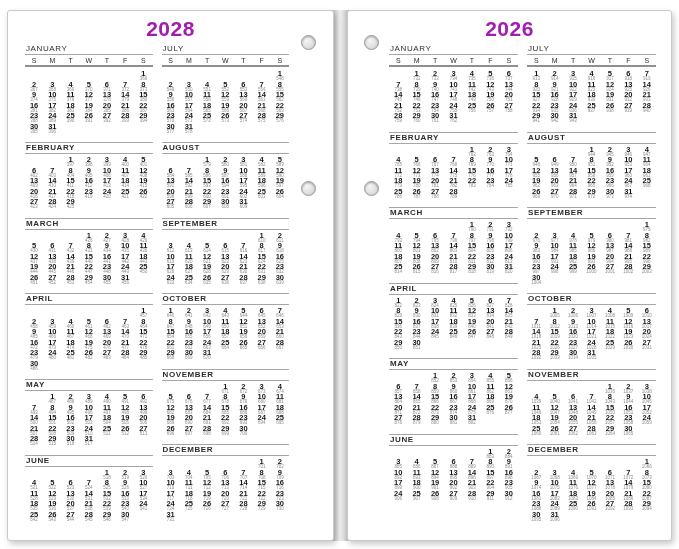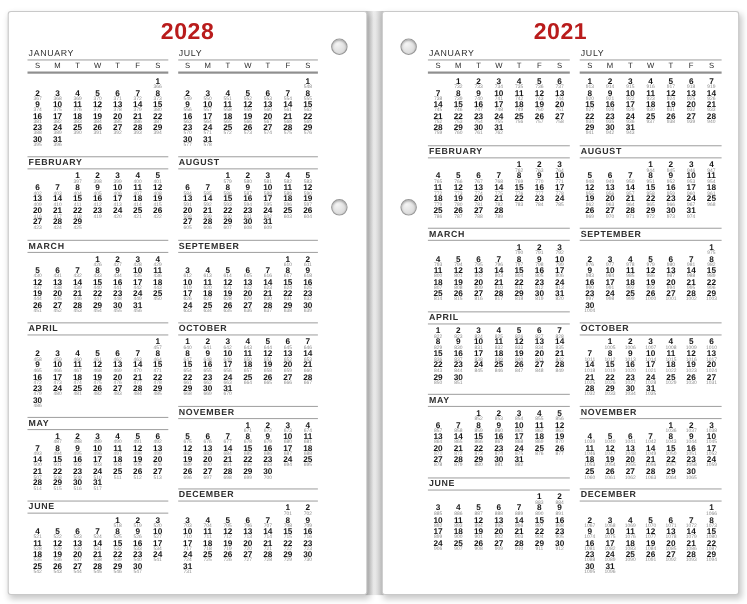--- a/index.html
+++ b/index.html
@@ -26,21 +26,21 @@
     background:radial-gradient(circle at 35% 30%,#f6f6f6,#dcdcdc 70%,#d0d0d0);
     border:1px solid #979797;
     box-shadow:inset 0 1px 2px rgba(0,0,0,0.28);
     box-sizing:border-box;
   }
   .sheet.left .hole{right:17px;}
   .sheet.right .hole{left:16px;}
   .hole.h1{top:24px;}
   .hole.h2{top:170px;}
   .year{
-    text-align:center;font-size:21px;font-weight:bold;color:#b91c1c;
+    text-align:center;font-size:21px;font-weight:bold;color:#a21caf;
     letter-spacing:0.5px;padding-top:7px;line-height:22px;margin-bottom:4px;
   }
   .cols{display:flex;gap:9px;}
   .sheet.left  .cols{padding-left:17px;padding-right:44px;}
   .sheet.right .cols{padding-left:41px;padding-right:15px;}
   .col{flex:1;min-width:0;}
   .month{margin-bottom:9px;}
   .mname{
     font-size:8px;line-height:10px;color:#2e2e2e;letter-spacing:0.6px;
     border-bottom:1px solid #a6a6a6;padding-left:1px;
@@ -1612,21 +1612,21 @@
               </div>
             </div>
           </div>
         </div>
       </div>
   </div>
 
   <div class="sheet right">
     <div class="hole h1"></div>
     <div class="hole h2"></div>
-    <div class="year">2021</div>
+    <div class="year">2026</div>
     <div class="cols">
         <div class="col">
           <div class="month">
             <div class="mname">JANUARY</div>
             <div class="dow">
               <span>S</span>
               <span>M</span>
               <span>T</span>
               <span>W</span>
               <span>T</span>

